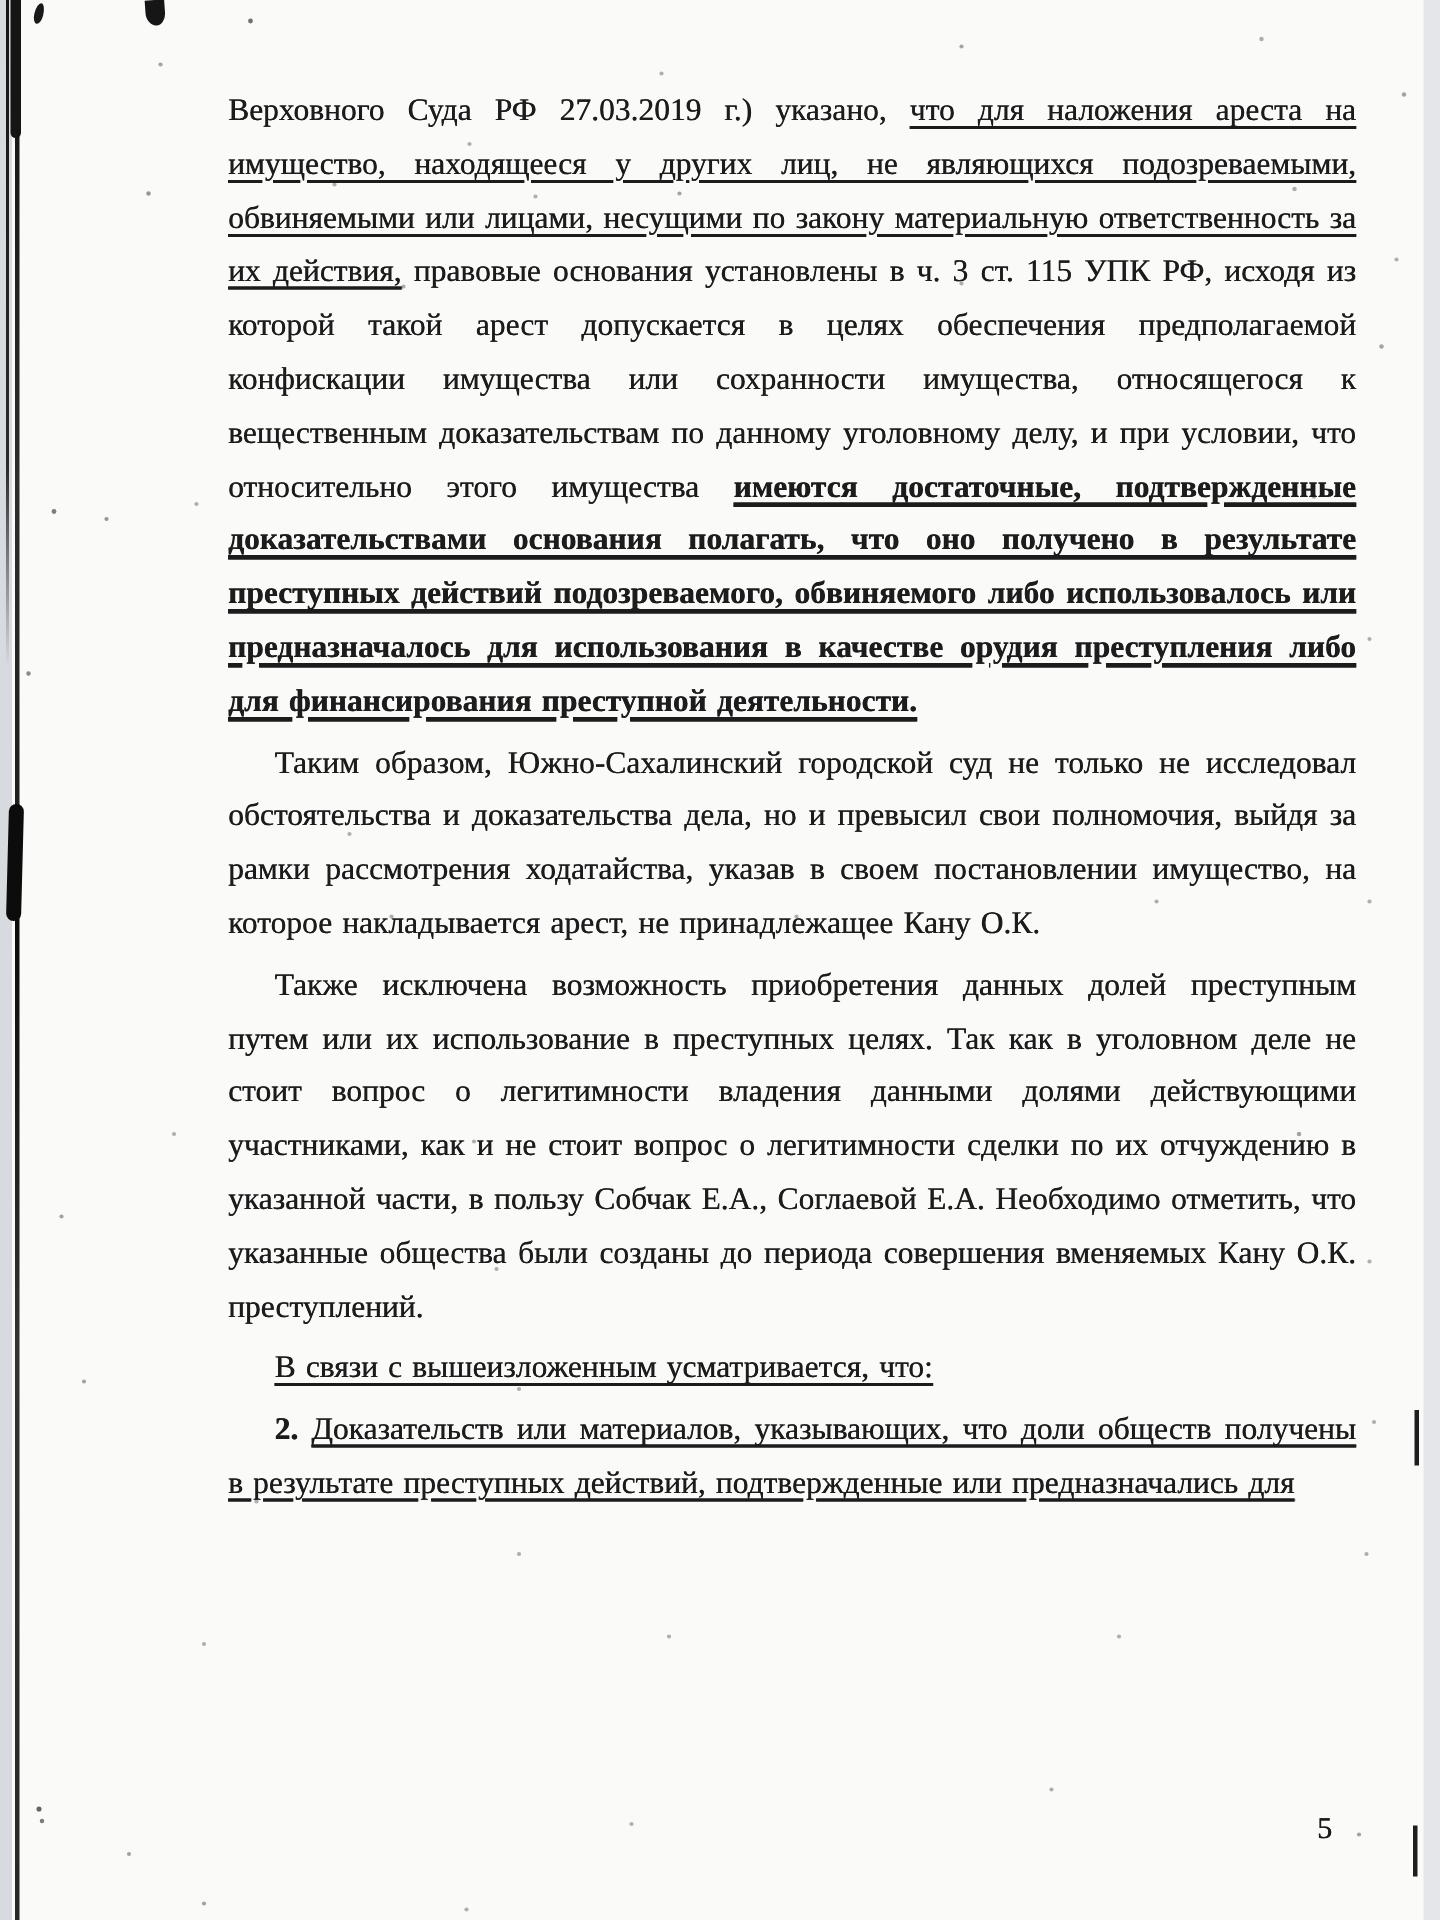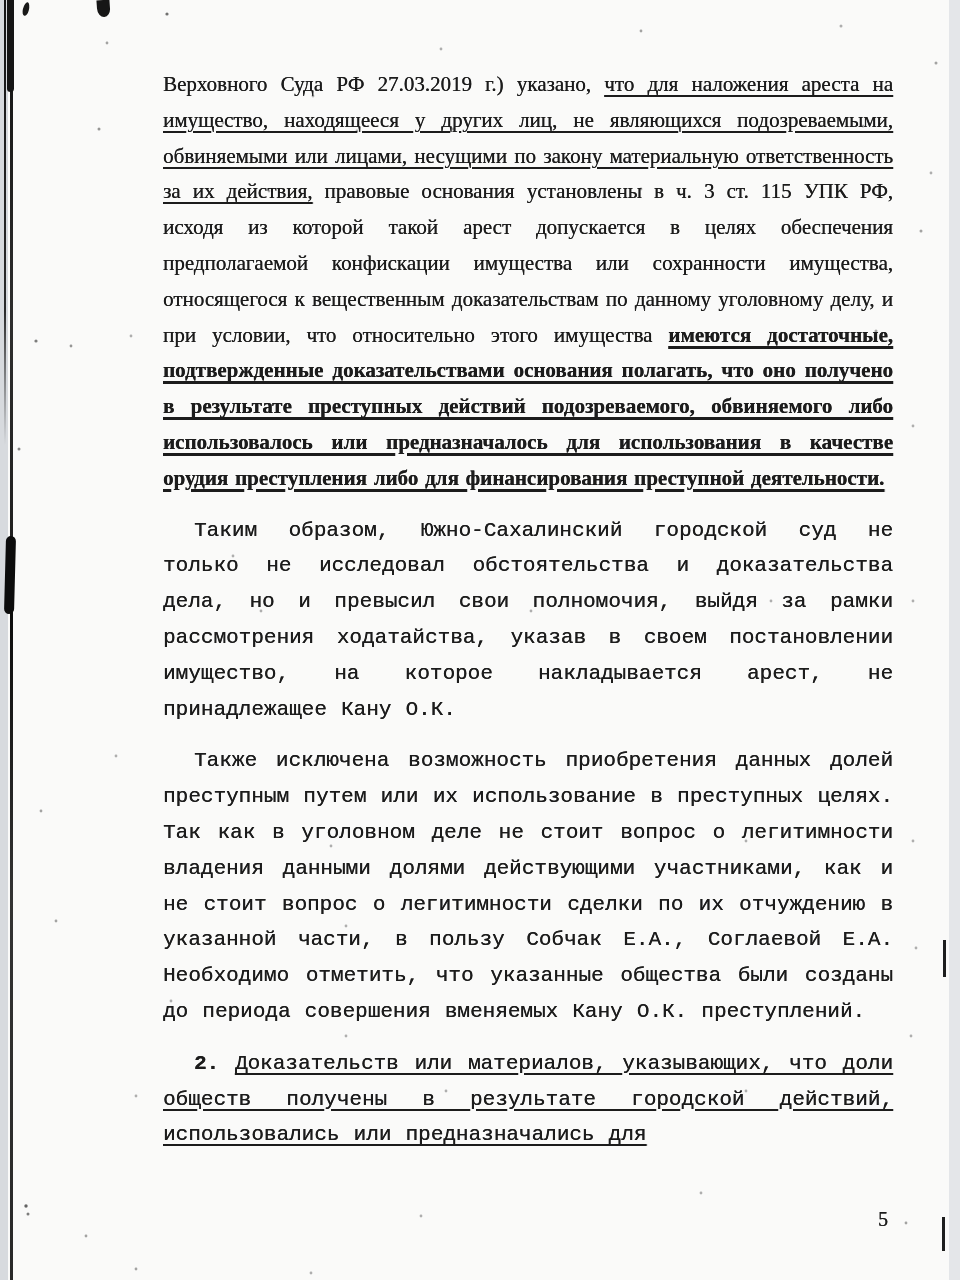--- a/index.html
+++ b/index.html
@@ -9,22 +9,22 @@
     font-family:"Liberation Serif","DejaVu Serif",serif;
     color:#1c1c1c;
   }
   
   .content{
     position:absolute;left:147px;top:51px;width:762px;
     font-size:21px;line-height:35.8px;text-align:justify;
     word-spacing:1.5px;
     text-shadow:0.25px 0 0 currentColor;
   }
-  .content p{margin:16px;}
-  .content p + p{margin-top:2px;font-family:Liberation Mono, monospace;}
+  .content p{margin:5px;}
+  .content p + p{margin-top:2px;}
   .content p.indent{text-indent:31px;}
   .u{text-decoration:underline;text-decoration-thickness:2px;text-underline-offset:4px;}
   .b{font-weight:700;}
   .bu{font-weight:700;text-decoration:underline;text-decoration-thickness:2.5px;text-underline-offset:4px;}
   
   .pageno{
     position:absolute;left:878px;top:1206px;
     font-size:20px;line-height:26px;text-shadow:0.25px 0 0 currentColor;
   }
   
@@ -91,22 +91,23 @@
   <div class="noise"></div>
 
   <div class="content">
 
     <p><span>Верховного Суда РФ 27.03.2019 г.) указано, </span><span class="u">что для наложения ареста на имущество, находящееся у других лиц, не являющихся подозреваемыми, обвиняемыми или лицами, несущими по закону материальную ответственность за их действия,</span><span> правовые основания установлены в ч. 3 ст. 115 УПК РФ, исходя из которой такой арест допускается в целях обеспечения предполагаемой конфискации имущества или сохранности имущества, относящегося к вещественным доказательствам по данному уголовному делу, и при условии, что относительно этого имущества </span><span class="bu">имеются достаточные, подтвержденные доказательствами основания полагать, что оно получено в результате преступных действий подозреваемого, обвиняемого либо использовалось или предназначалось для использования в качестве орудия преступления либо для финансирования преступной деятельности.</span></p>
 
     <p class="indent"><span>Таким образом, Южно-Сахалинский городской суд не только не исследовал обстоятельства и доказательства дела, но и превысил свои полномочия, выйдя за рамки рассмотрения ходатайства, указав в своем постановлении имущество, на которое накладывается арест, не принадлежащее Кану О.К.</span></p>
 
     <p class="indent"><span>Также исключена возможность приобретения данных долей преступным путем или их использование в преступных целях. Так как в уголовном деле не стоит вопрос о легитимности владения данными долями действующими участниками, как и не стоит вопрос о легитимности сделки по их отчуждению в указанной части, в пользу Собчак Е.А., Соглаевой Е.А. Необходимо отметить, что указанные общества были созданы до периода совершения вменяемых Кану О.К. преступлений.</span></p>
 
+    <p class="indent"><span class="u">В связи с вышеизложенным усматривается, что:</span></p>
 
 
 
-    <p class="indent"><span class="b">2. </span><span class="u">Доказательств или материалов, указывающих, что доли обществ получены в результате городской действий, использовались или предназначались для</span></p>
+    <p class="indent"><span class="b">2. </span><span class="u">Доказательств или материалов, указывающих, что доли обществ получены в результате преступных действий, подтвержденные или предназначались для</span></p>
 
   </div>
 
   <div class="pageno">5</div>
 
 </div>
 
 </body></html>

